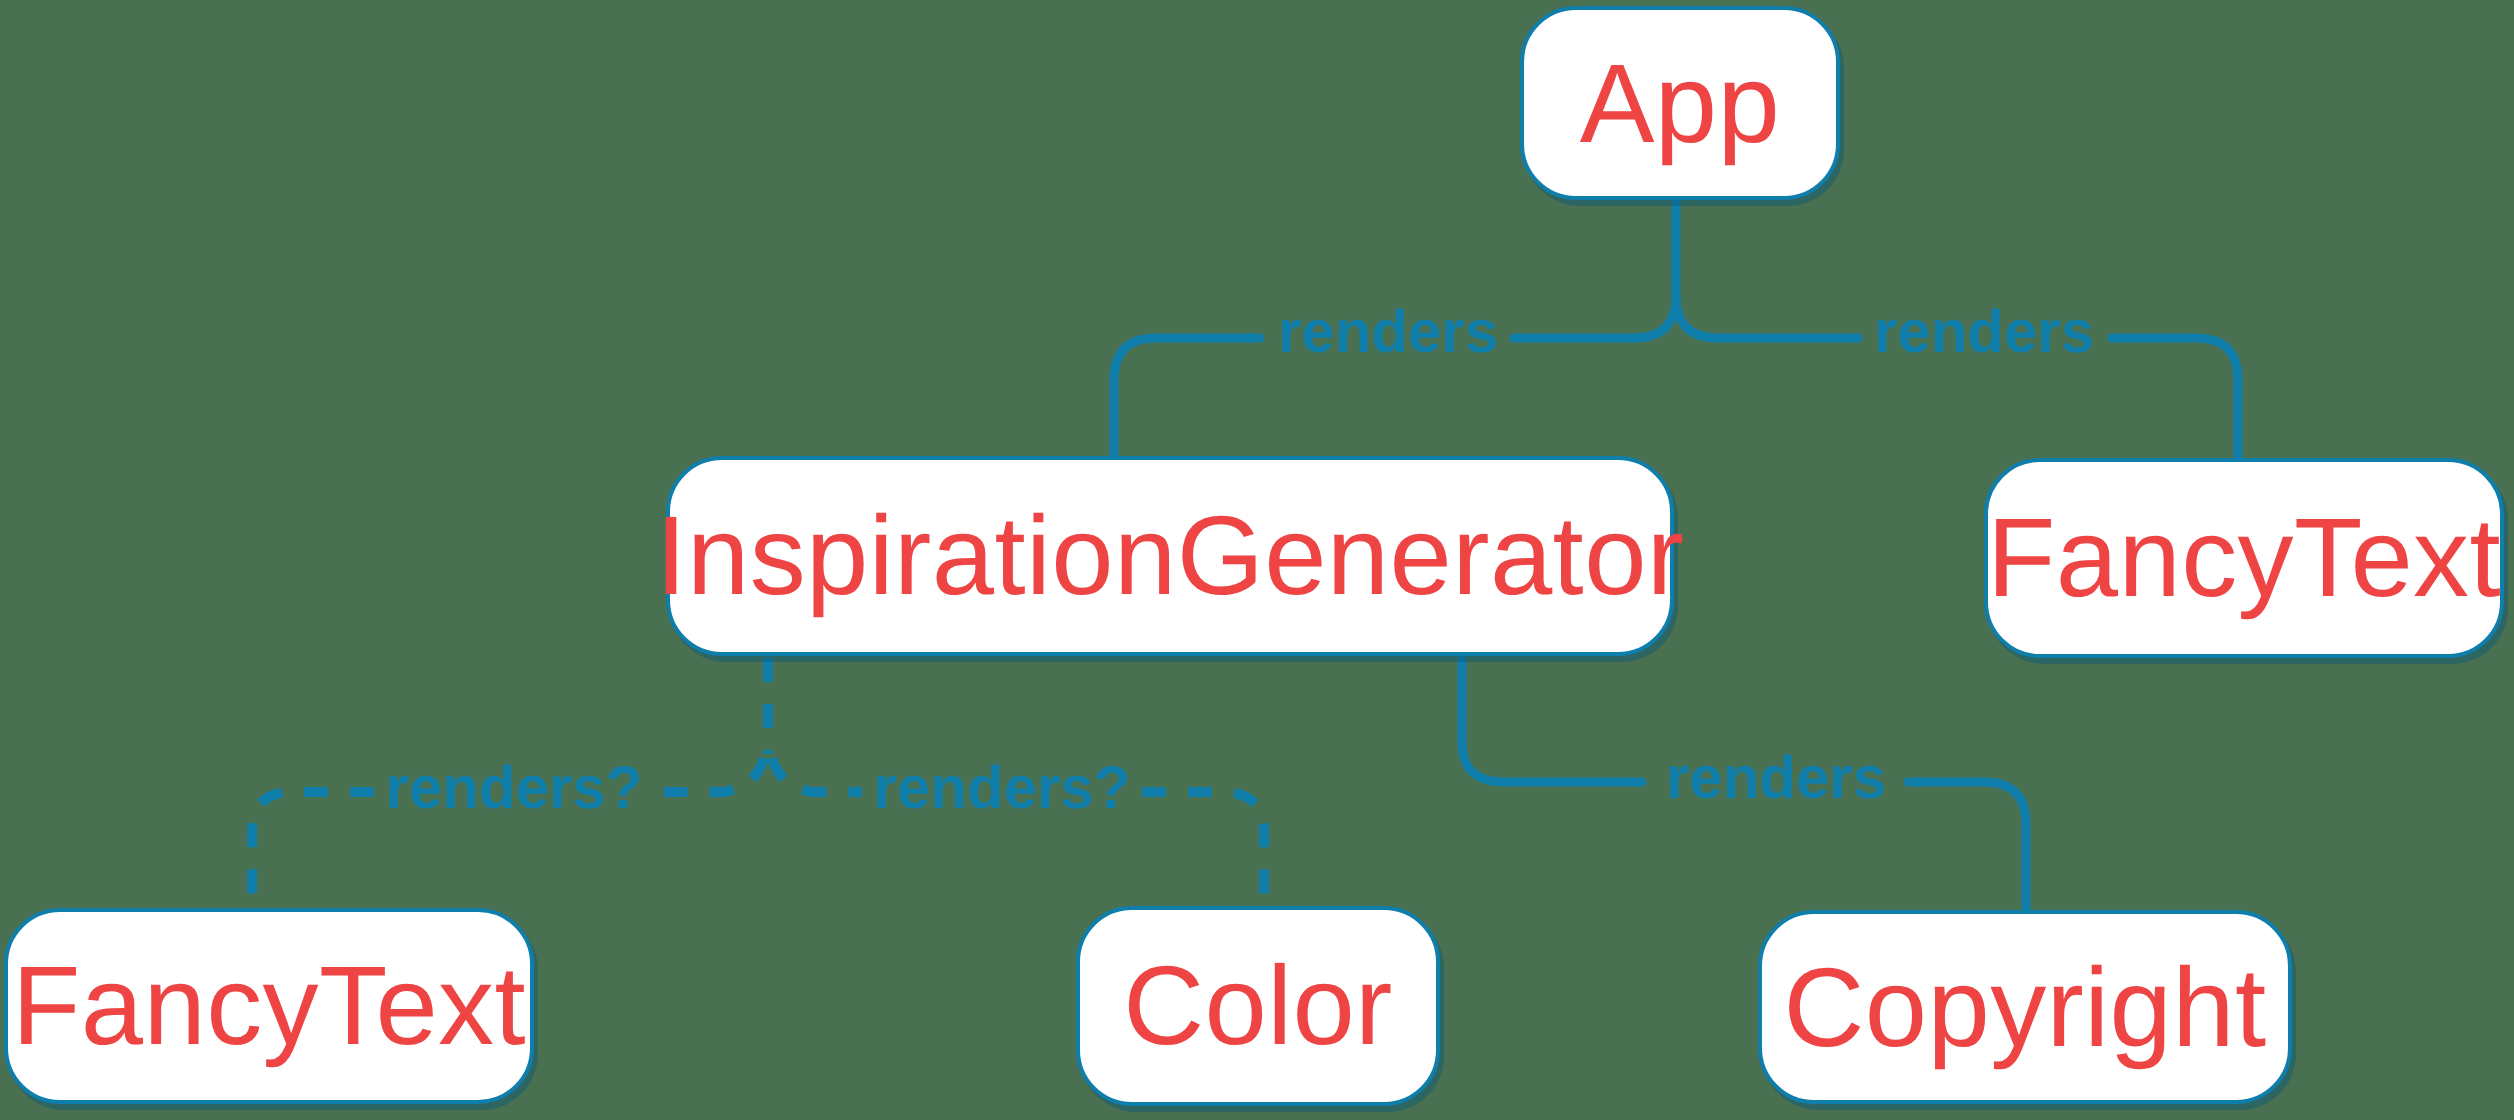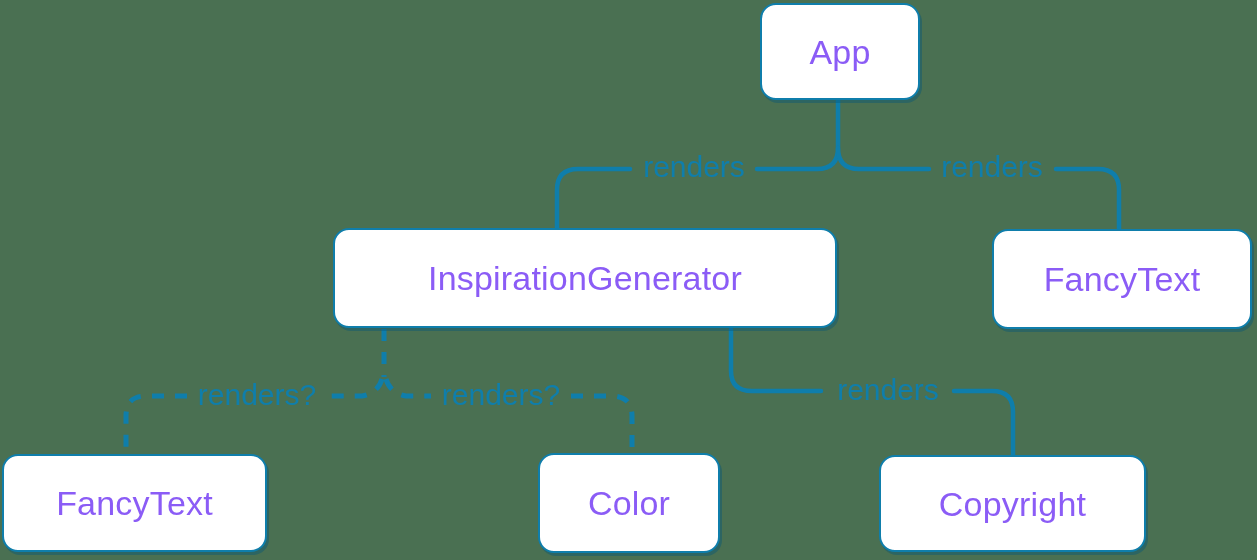--- a/index.html
+++ b/index.html
@@ -13,41 +13,41 @@
     position:relative;
     width:1257px;height:560px;
   }
   .edges-svg{
     position:absolute;left:0;top:0;
   }
   .node{
     position:absolute;
     background:#ffffff;
     border:2.5px solid #0f7eab;
-    border-radius:16px;
+    border-radius:28px;
     box-shadow:2px 3px 0 rgba(10,88,118,0.45);
     display:flex;align-items:center;justify-content:center;
-    color:#8b5cf6;
-    font-size:34px;
+    color:#ef4444;
+    font-size:56px;
     line-height:1;
     letter-spacing:0.2px;
     box-sizing:border-box;
     white-space:nowrap;
   }
   .node-app{left:760px;top:3px;width:160px;height:97px;}
   .node-ig{left:333px;top:228px;width:504px;height:100px;}
   .node-fancytext-top{left:992px;top:229px;width:260px;height:100px;}
   .node-fancytext-bottom{left:2px;top:454px;width:265px;height:98px;}
   .node-color{left:538px;top:453px;width:182px;height:100px;}
   .node-copyright{left:879px;top:455px;width:267px;height:97px;}
   .edge-label{
     position:absolute;
     transform:translate(-50%,-50%);
     color:#0f7eab;
-    font-weight:normal;
+    font-weight:bold;
     font-size:30px;
     line-height:1;
     white-space:nowrap;
   }
   .el-app-left{left:694px;top:167px;}
   .el-app-right{left:992px;top:167px;}
   .el-ig-fancy{left:257px;top:395px;}
   .el-ig-color{left:501px;top:395px;}
   .el-ig-copyright{left:888px;top:390px;}
 </style>

